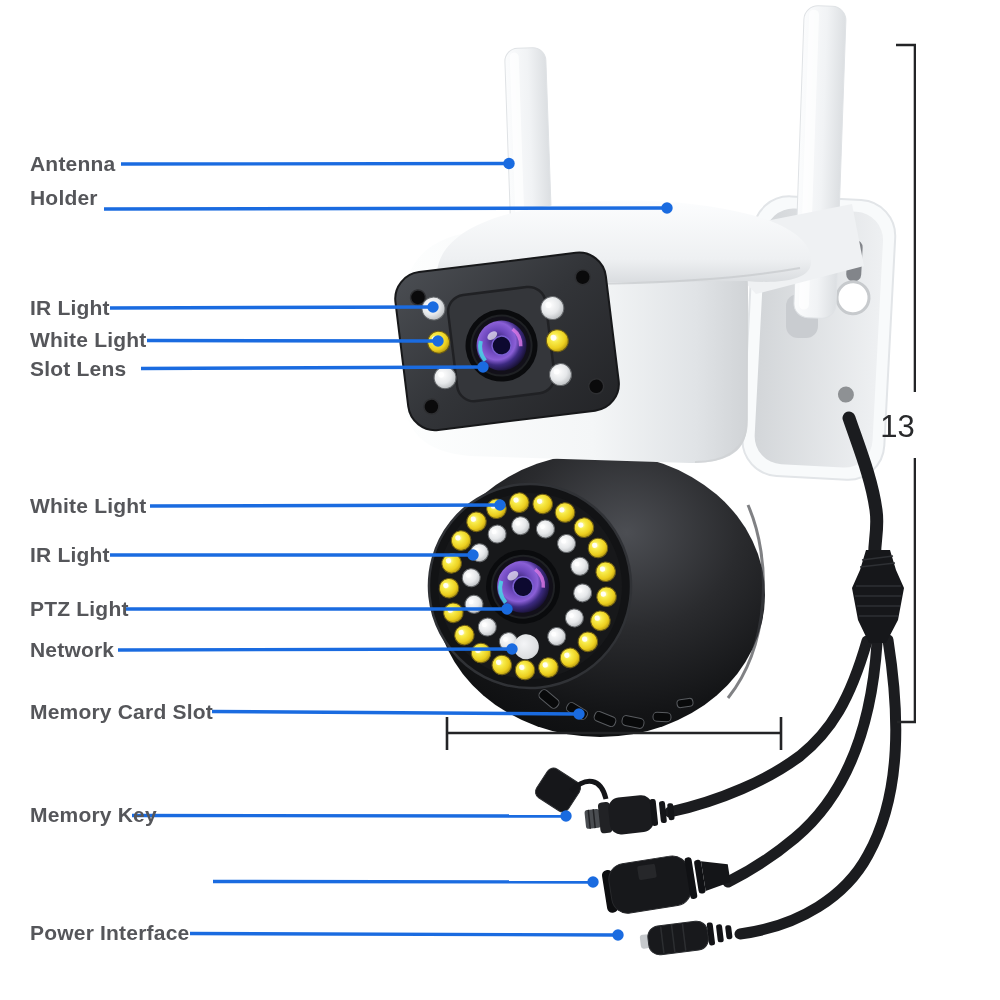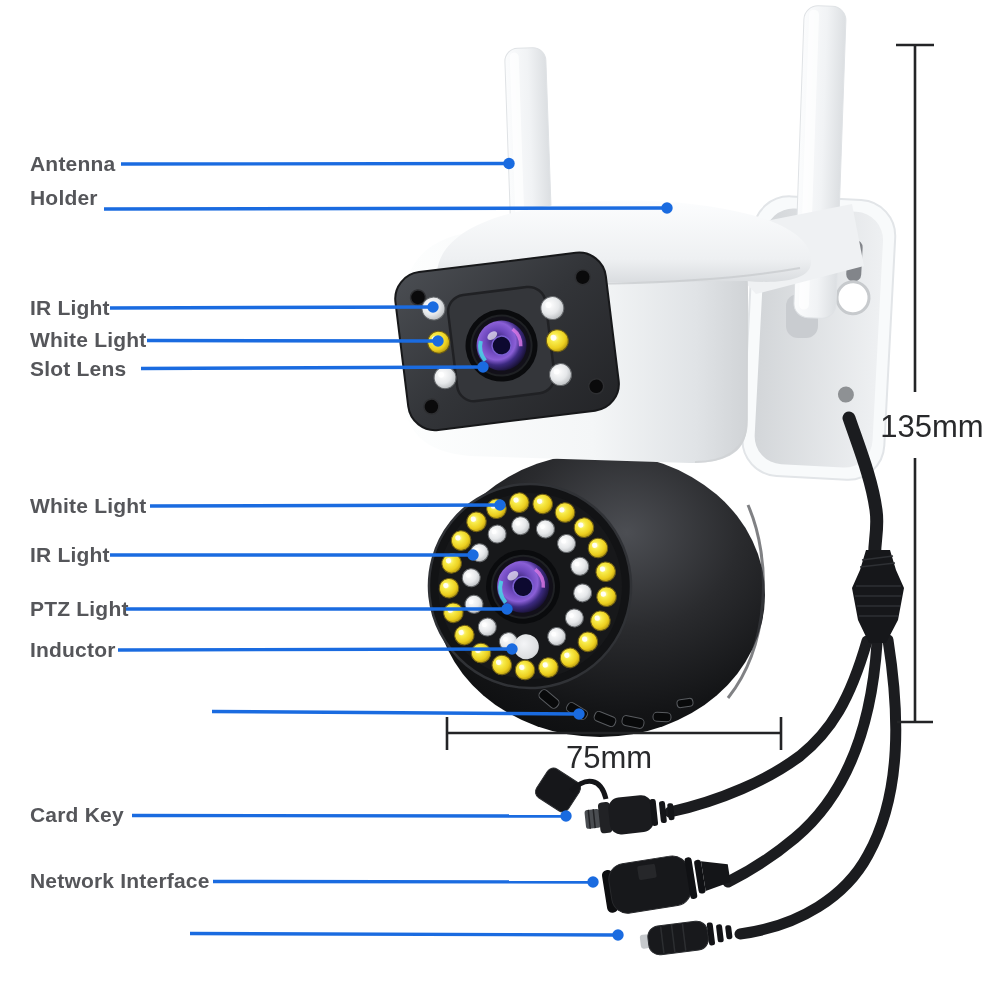--- a/index.html
+++ b/index.html
@@ -1,16 +1,16 @@
 <!DOCTYPE html>
 <html><head>
 <meta charset="utf-8">
 <style>
   html,body{margin:0;padding:0;background:#ffffff;}
-  .stage{position:relative;width:1000px;height:1000px;background:#ffffff;overflow:hidden;
+  .stage{position:relative;width:916px;height:1000px;background:#ffffff;overflow:hidden;
          font-family:"Liberation Sans",sans-serif;}
   .stage svg{position:absolute;inset:0;}
   .lbl{position:absolute;left:30px;font-size:21px;font-weight:700;color:#55565a;
        letter-spacing:.2px;white-space:nowrap;line-height:26px;}
   .dim{position:absolute;font-size:31px;font-weight:400;color:#28292b;text-align:center;white-space:nowrap;}
 </style>
 </head>
 <body>
 
 <div class="stage">
@@ -357,20 +357,20 @@
 </svg>
 
 <div class="lbl" style="top:151px">Antenna</div>
 <div class="lbl" style="top:185px">Holder</div>
 <div class="lbl" style="top:295px">IR Light</div>
 <div class="lbl" style="top:327px">White Light</div>
 <div class="lbl" style="top:356px">Slot Lens</div>
 <div class="lbl" style="top:493px">White Light</div>
 <div class="lbl" style="top:542px">IR Light</div>
 <div class="lbl" style="top:596px">PTZ Light</div>
-<div class="lbl" style="top:637px">Inductor</div>
-<div class="lbl" style="top:802px">Card Key</div>
-<div class="lbl" style="top:868px">Network Interface</div>
+<div class="lbl" style="top:637px">Network</div>
+<div class="lbl" style="top:699px">Memory Card Slot</div>
+<div class="lbl" style="top:802px">Memory Key</div>
+<div class="lbl" style="top:920px">Power Interface</div>
 
 <div class="dim" style="left:867px;top:409px;width:130px">135mm</div>
-<div class="dim" style="left:544px;top:740px;width:130px">75mm</div>
 
 </div>
 
 </body></html>

